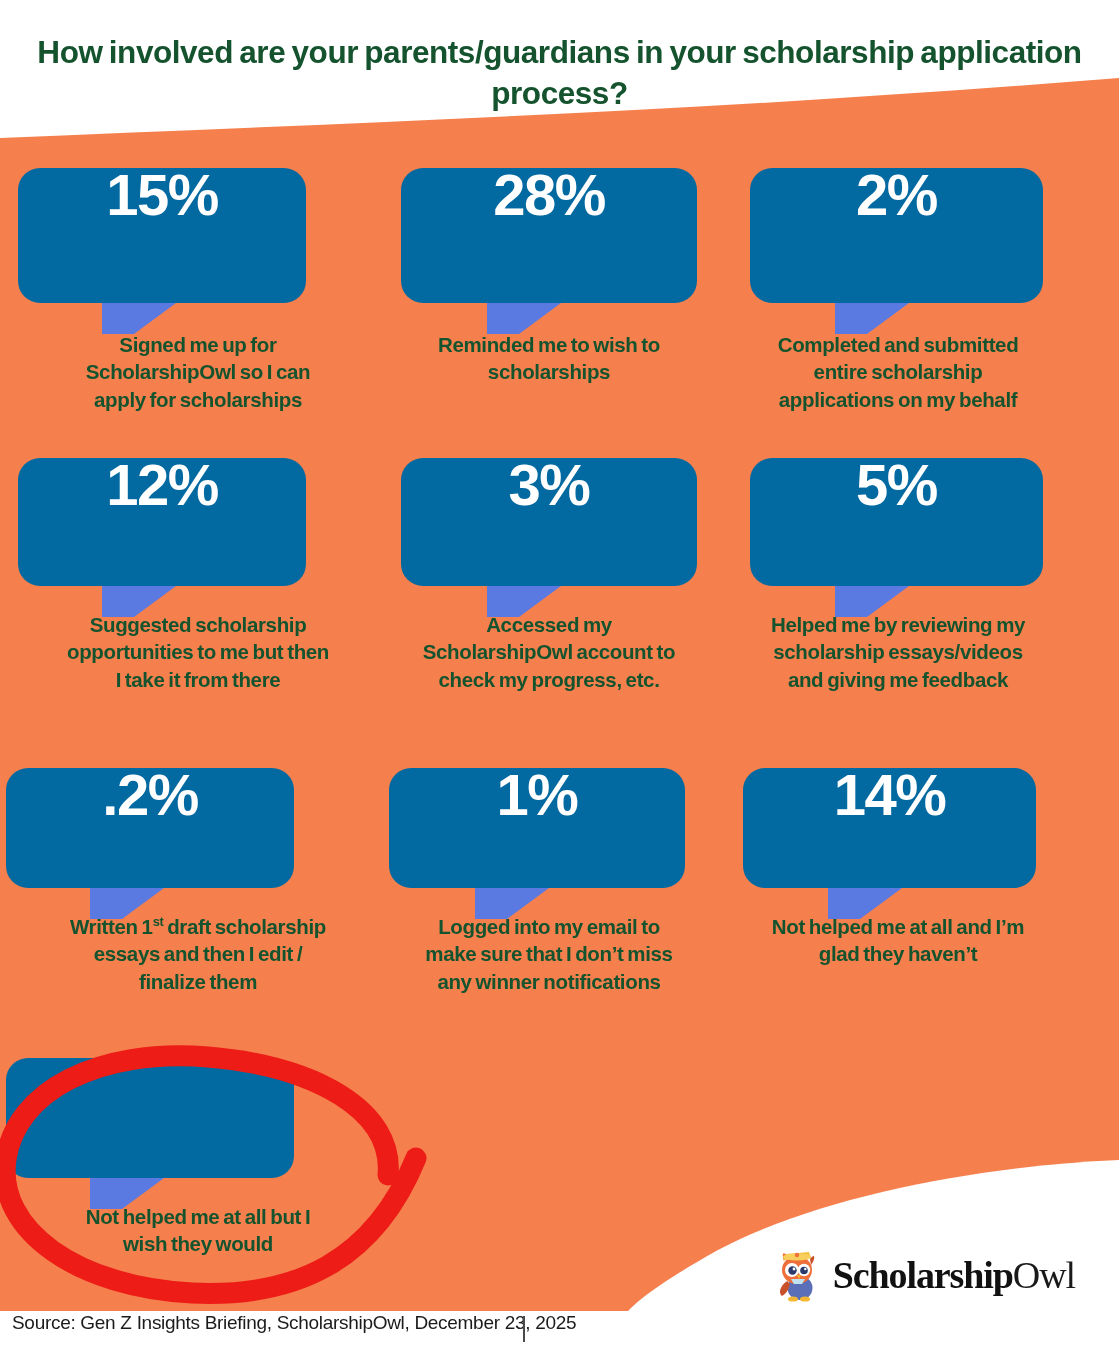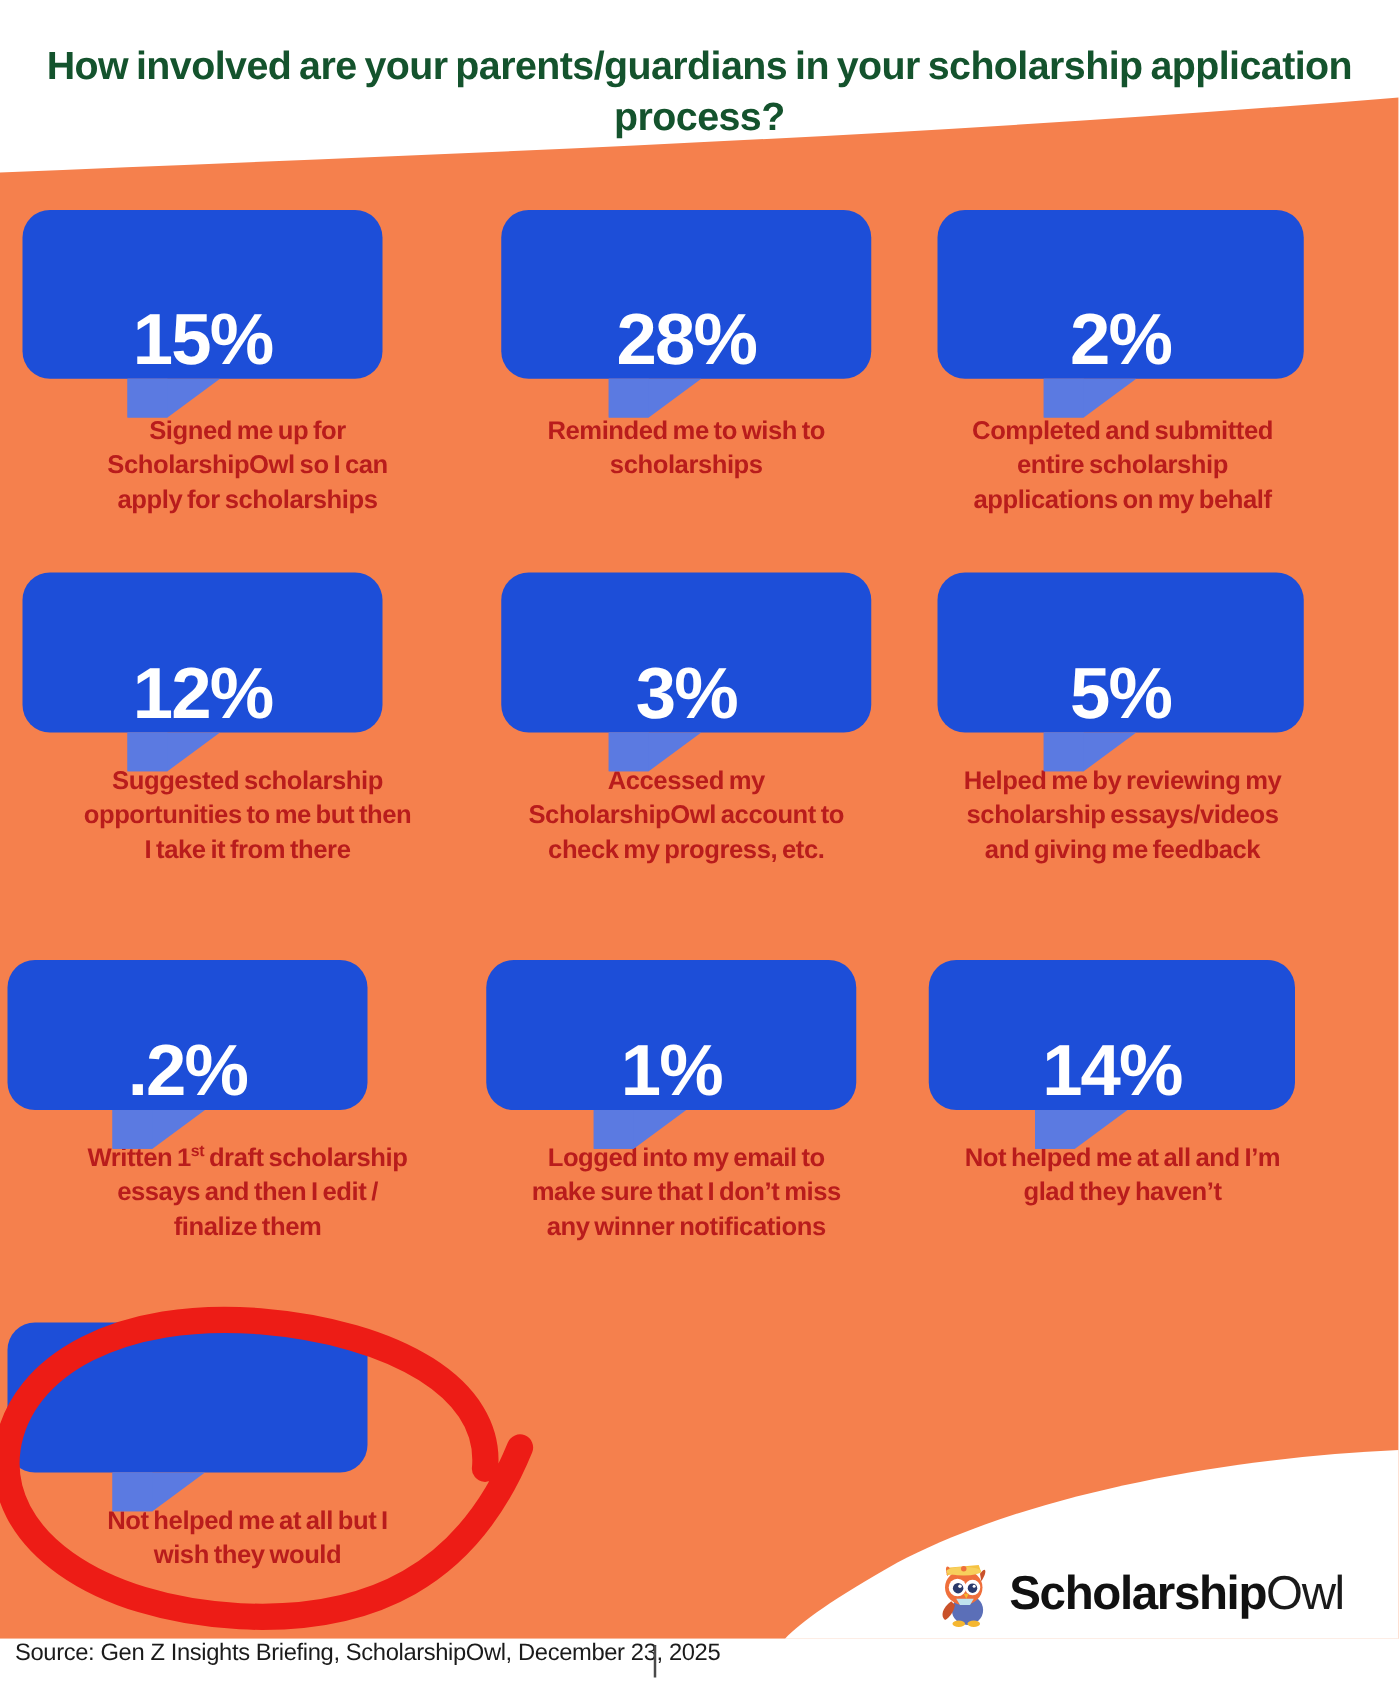--- a/index.html
+++ b/index.html
@@ -67,23 +67,23 @@
     top: 0;
   }
   .cell.c0 { left: 12px;  width: 372px; }
   .cell.c1 { left: 379px; width: 340px; }
   .cell.c2 { left: 712px; width: 372px; }
 
   
   .bubble {
     position: relative;
     border-radius: 22px;
-    background: #1d4ed8;
+    background: #0369a1;
     display: flex;
-    align-items: flex-end;
+    align-items: flex-start;
     justify-content: center;
   }
   .bubble .tail {
     position: absolute;
     bottom: -31px;
     left: 29%;
     width: 0; height: 0;
     border-left: 32px solid #5b7ae1;
     border-right: 42px solid transparent;
     border-top: 31px solid #5b7ae1;
@@ -99,21 +99,21 @@
     top: -2px;
   }
   .caption {
     margin-top: 26px;
     text-align: center;
     font-weight: 700;
     font-size: 20.5px;
     line-height: 1.33;
     letter-spacing: -0.35px;
     word-spacing: -1.5px;
-    color: #b91c1c;
+    color: #14532d;
   }
   .caption sup {
     font-size: 0.62em;
     vertical-align: super;
     line-height: 0;
   }
 
   
   .r0 .bubble { height: 135px; }
   .r0 .c0 .bubble { width: 288px; margin-left: 6px; }
@@ -164,20 +164,21 @@
     gap: 12px;
     z-index: 7;
   }
   #owl-mark { width: 46px; height: 54px; display: block; }
   .logo-text {
     font-size: 38px;
     line-height: 1;
     color: #111111;
     letter-spacing: -1.1px;
     white-space: nowrap;
+    font-family: Liberation Serif, serif;
   }
   .logo-text .b { font-weight: 700; }
   .logo-text .l { font-weight: 400; color: #1a1a1a; }
 
   
   #source {
     position: absolute;
     left: 12px;
     bottom: 12px;
     font-size: 19px;

